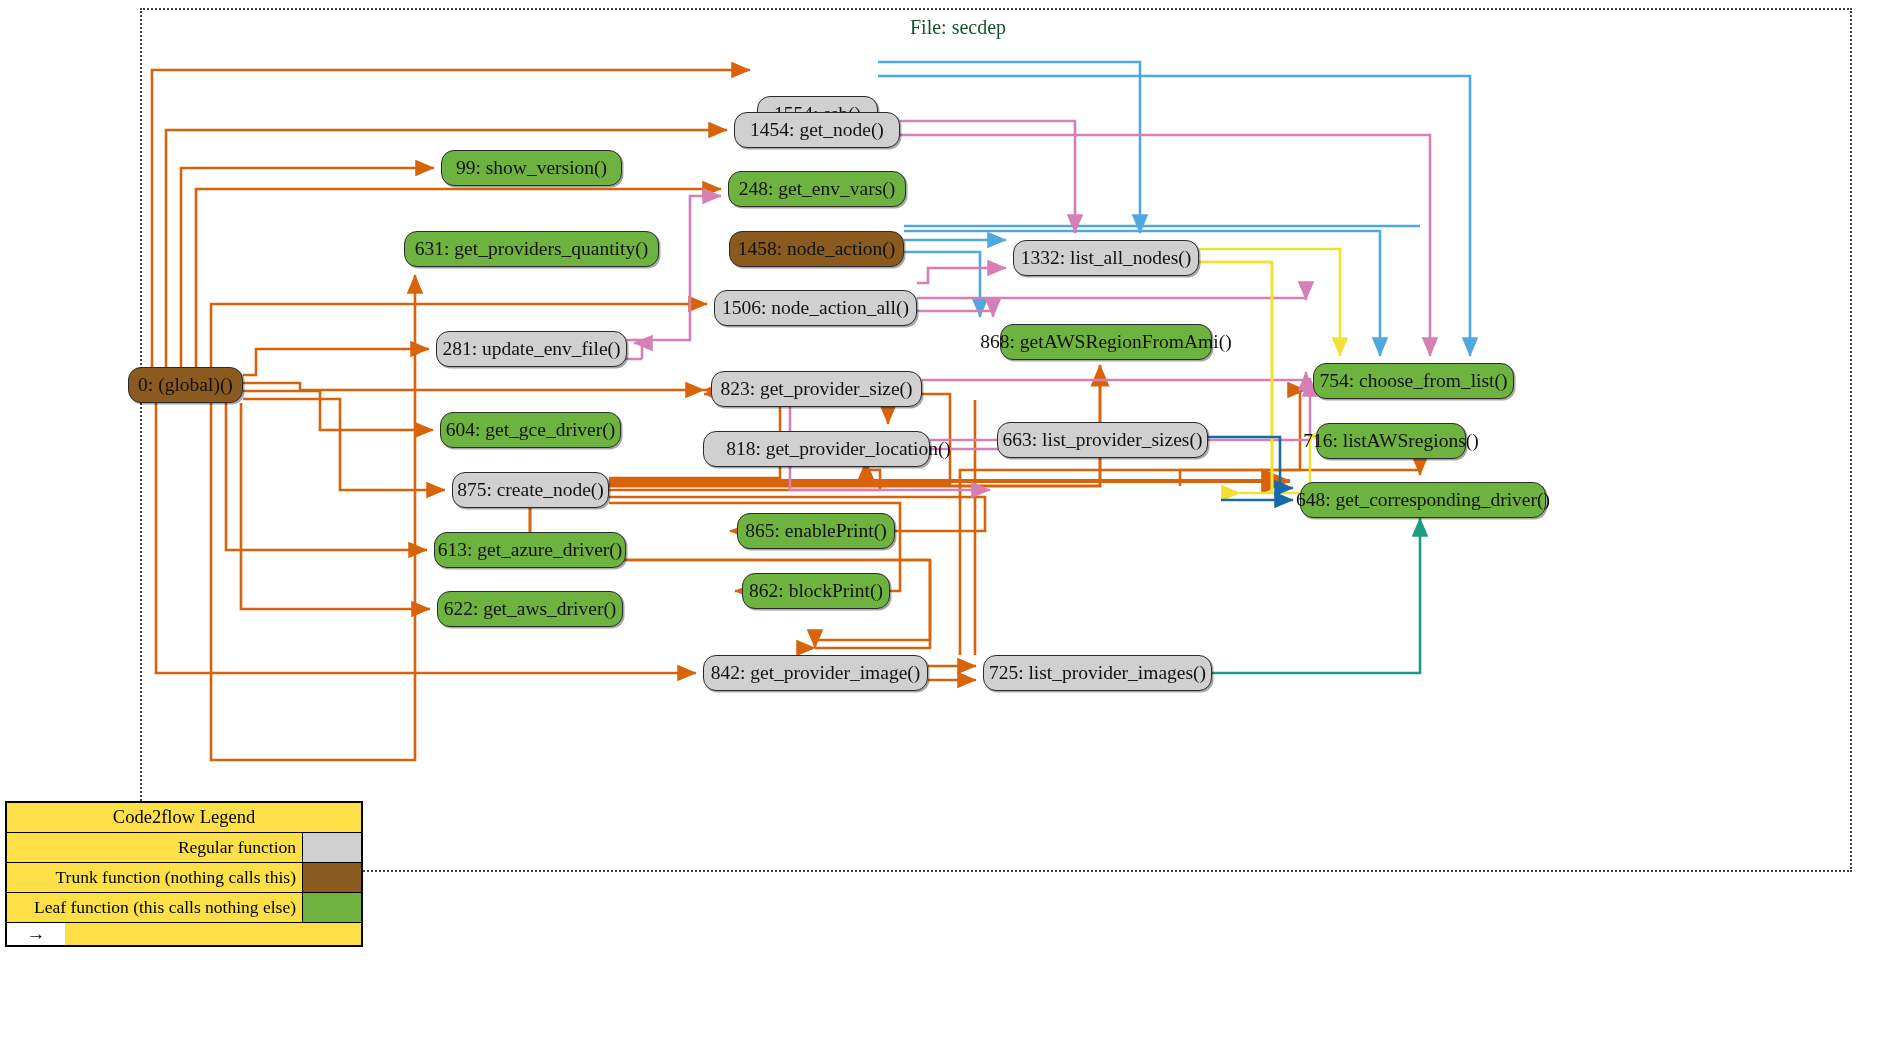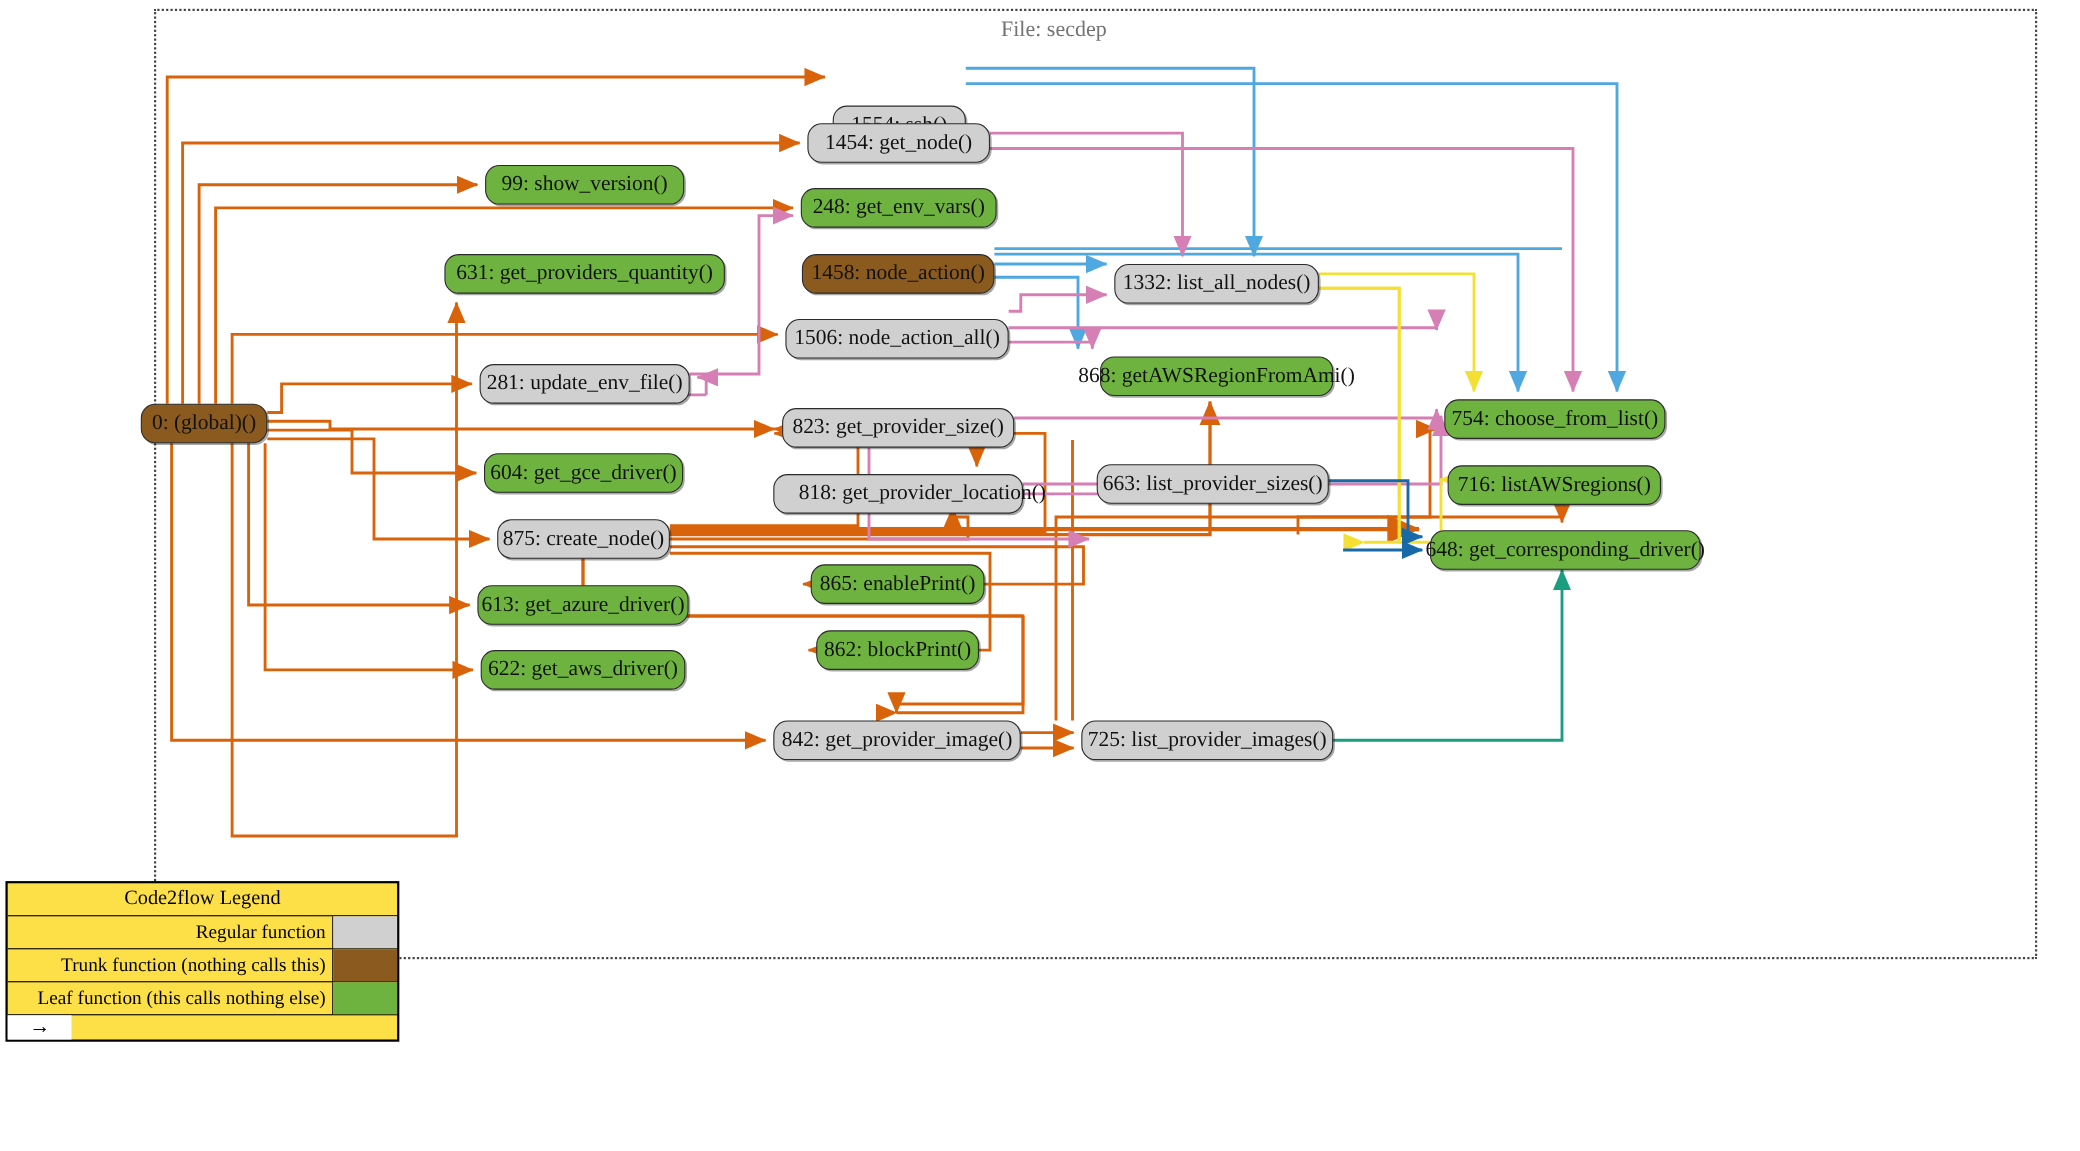--- a/index.html
+++ b/index.html
@@ -6,21 +6,21 @@
   body{width:1891px;height:1046px;overflow:hidden;font-family:"Liberation Serif",serif;}
   #stage{position:relative;width:1891px;height:1046px;}
   svg#graph{position:absolute;left:0;top:0;width:1891px;height:1046px;}
   .nodebox{position:absolute;box-sizing:border-box;border:1.6px solid #2b2b2b;border-radius:13px;
            display:flex;align-items:center;justify-content:center;
            font-family:"Liberation Serif",serif;font-size:19.5px;color:#111;
            white-space:nowrap;box-shadow:1.5px 1.5px 0 rgba(0,0,0,.35);}
   .n-regular{background:#d0d0d0;}
   .n-trunk{background:#8a5a1e;}
   .n-leaf{background:#6eb33f;text-align:center;}
-  .filelabel{position:absolute;font-family:"Liberation Serif",serif;font-size:20px;color:#737373;}
+  .filelabel{position:absolute;font-family:"Liberation Serif",serif;font-size:20px;color:#14532d;}
   .cluster{position:absolute;border:2px dotted #444;box-sizing:border-box;}
   
   #legend{position:absolute;left:5px;top:801px;width:358px;border:2.5px solid #000;
           background:#fde047;box-sizing:border-box;font-family:"Liberation Serif",serif;}
   #legend .row{display:flex;border-top:1.6px solid #000;}
   #legend .row:first-child{border-top:none;}
   #legend .title{padding:4px 0;text-align:center;font-size:18.5px;}
   #legend .lbl{flex:1;padding:4px 6px;text-align:right;font-size:17.5px;border-right:1.6px solid #000;}
   #legend .sw{width:58px;}
   #legend .sw.grey{background:#d0d0d0;}
@@ -151,21 +151,21 @@
   <div class="nodebox n-trunk" style="left:729px;top:231px;width:175px;height:36px;">1458: node_action()</div>
   <div class="nodebox n-regular" style="left:1013px;top:240px;width:186px;height:36px;">1332: list_all_nodes()</div>
   <div class="nodebox n-regular" style="left:714px;top:290px;width:203px;height:36px;">1506: node_action_all()</div>
   <div class="nodebox n-regular" style="left:436px;top:331px;width:191px;height:36px;">281: update_env_file()</div>
   <div class="nodebox n-leaf" style="left:1000px;top:324px;width:212px;height:36px;">868: getAWSRegionFromAmi()</div>
   <div class="nodebox n-regular" style="left:711px;top:371px;width:211px;height:36px;">823: get_provider_size()</div>
   <div class="nodebox n-leaf" style="left:1313px;top:363px;width:201px;height:36px;">754: choose_from_list()</div>
   <div class="nodebox n-leaf" style="left:440px;top:412px;width:181px;height:36px;">604: get_gce_driver()</div>
   <div class="nodebox n-regular" style="left:703px;top:431px;width:227px;height:36px;padding-left:44px;">818: get_provider_location()</div>
   <div class="nodebox n-regular" style="left:997px;top:422px;width:211px;height:36px;">663: list_provider_sizes()</div>
-  <div class="nodebox n-leaf" style="left:1316px;top:423px;width:194px;height:36px;">716: listAWSregions()</div>
+  <div class="nodebox n-leaf" style="left:1316px;top:423px;width:150px;height:36px;">716: listAWSregions()</div>
   <div class="nodebox n-regular" style="left:452px;top:472px;width:157px;height:36px;">875: create_node()</div>
   <div class="nodebox n-leaf" style="left:1300px;top:482px;width:246px;height:36px;">648: get_corresponding_driver()</div>
   <div class="nodebox n-leaf" style="left:737px;top:513px;width:158px;height:36px;">865: enablePrint()</div>
   <div class="nodebox n-leaf" style="left:434px;top:532px;width:192px;height:36px;">613: get_azure_driver()</div>
   <div class="nodebox n-leaf" style="left:742px;top:573px;width:148px;height:36px;">862: blockPrint()</div>
   <div class="nodebox n-leaf" style="left:437px;top:591px;width:186px;height:36px;">622: get_aws_driver()</div>
   <div class="nodebox n-regular" style="left:703px;top:655px;width:225px;height:36px;">842: get_provider_image()</div>
   <div class="nodebox n-regular" style="left:983px;top:655px;width:229px;height:36px;">725: list_provider_images()</div>
 
   <div id="legend">

